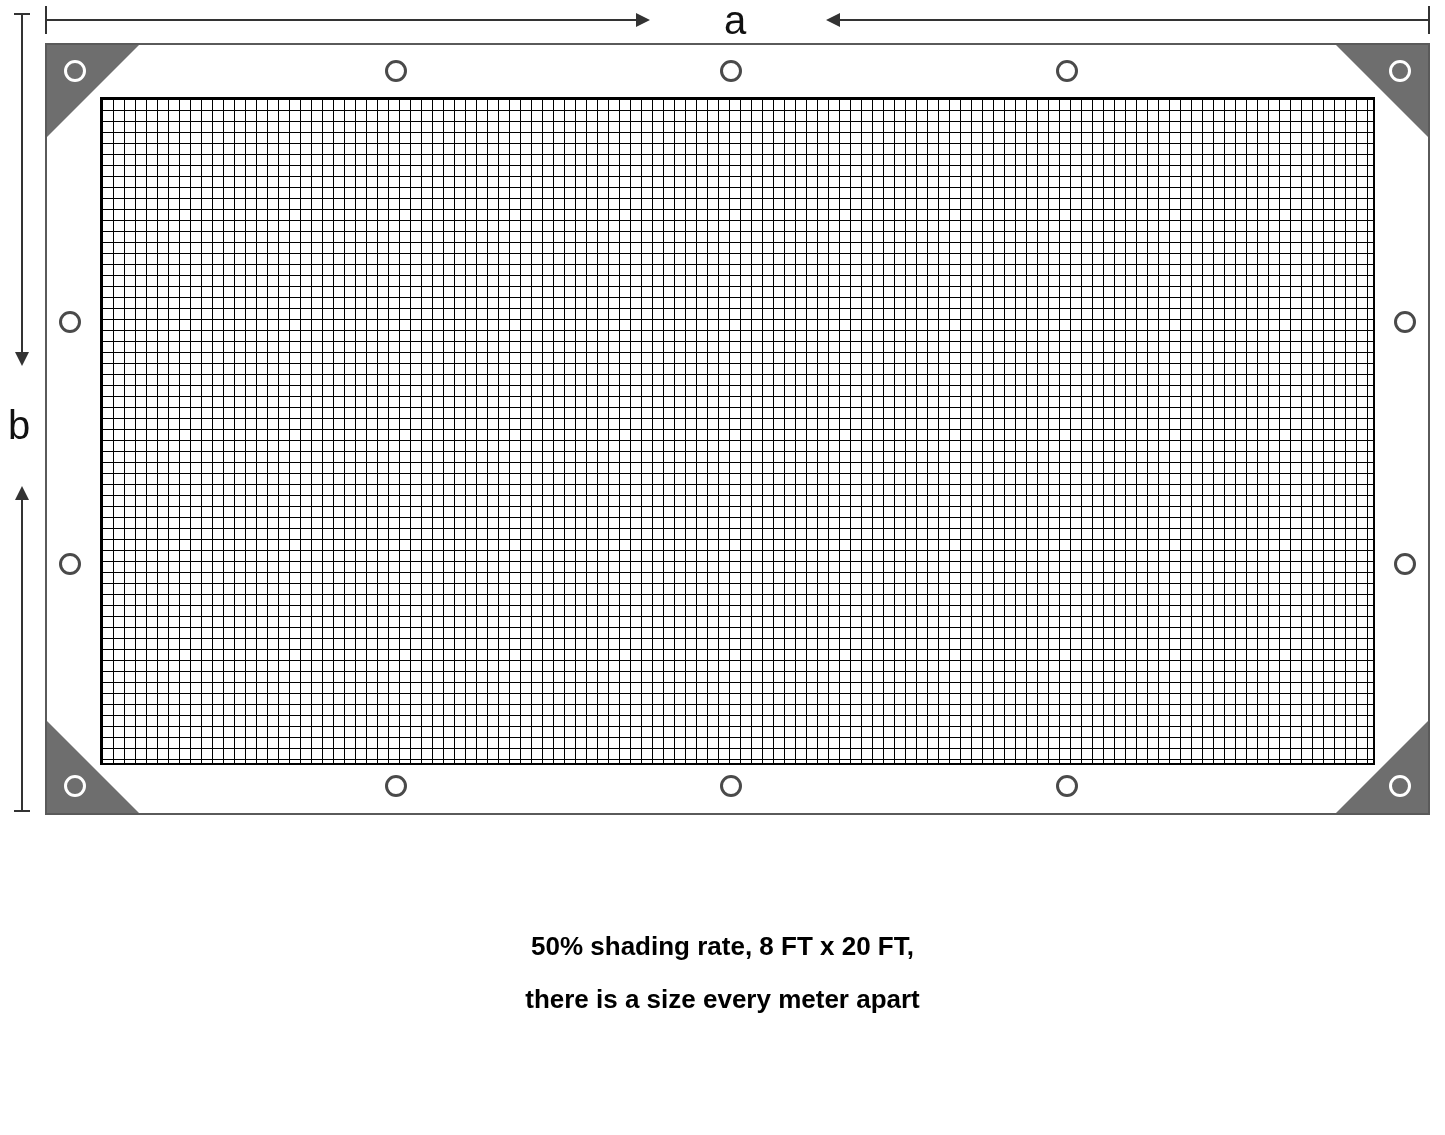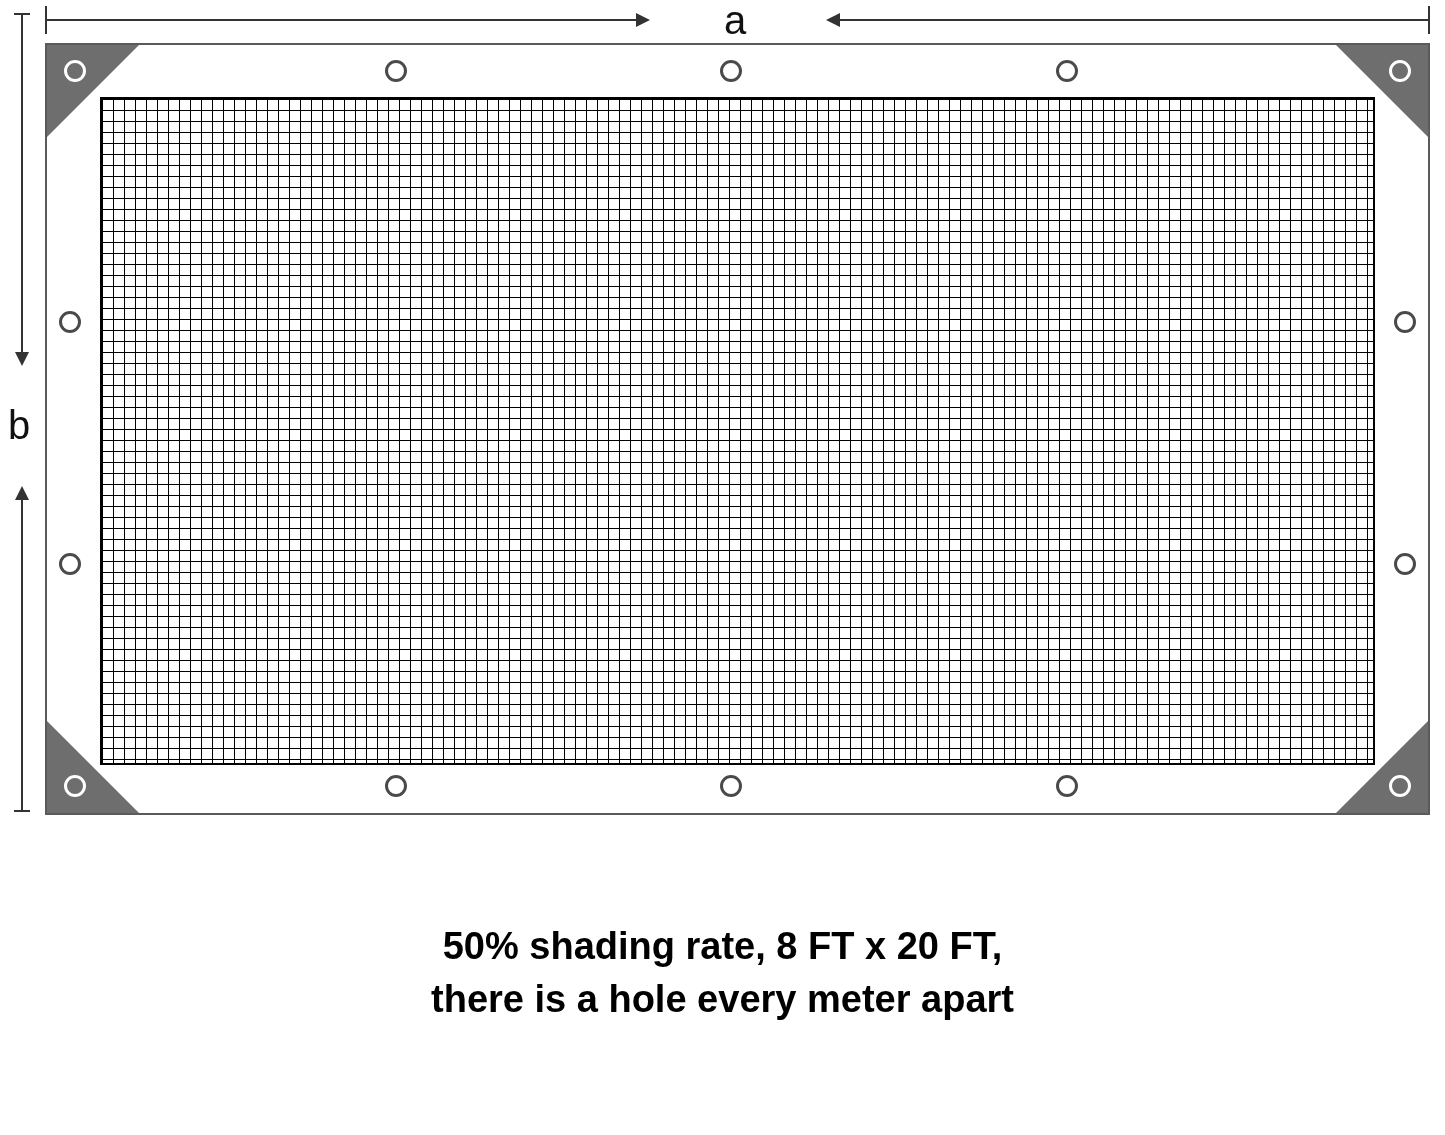--- a/index.html
+++ b/index.html
@@ -153,21 +153,21 @@
     left: 0;
     top: 920px;
     width: 1445px;
     text-align: center;
     font-family: "Liberation Sans", sans-serif;
     font-weight: bold;
     color: #000000;
   }
   #caption .line {
     display: block;
-    font-size: 38px;
+    font-size: 26px;
     line-height: 53px;
     white-space: nowrap;
   }
   #caption .line-3 { font-size: 39px; }
 </style>
 </head>
 <body>
 
 <div id="diagram-root">
 
@@ -229,16 +229,16 @@
 
     <div class="grommet" style="left:12px; top:266px;"></div>
     <div class="grommet" style="left:12px; top:508px;"></div>
 
     <div class="grommet" style="right:12px; top:266px;"></div>
     <div class="grommet" style="right:12px; top:508px;"></div>
   </div>
 
   <div id="caption">
     <span class="line line-1">50% shading  rate, 8 FT x 20 FT,</span>
-    <span class="line line-2">there is a hole every meter apart</span>
+    <span class="line line-2">there is a size every meter apart</span>
   </div>
 
 </div>
 
 </body></html>

